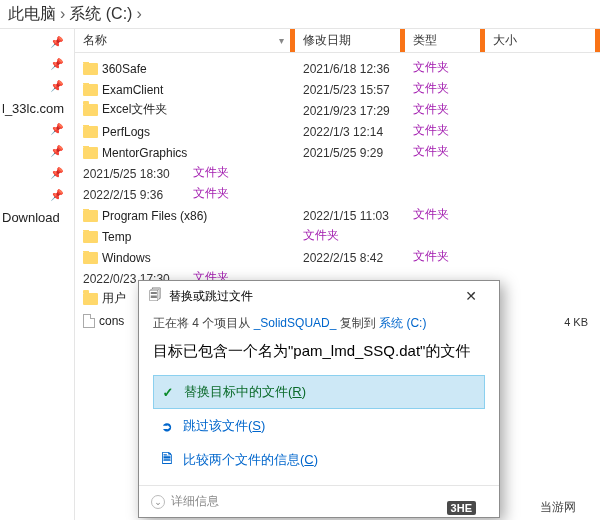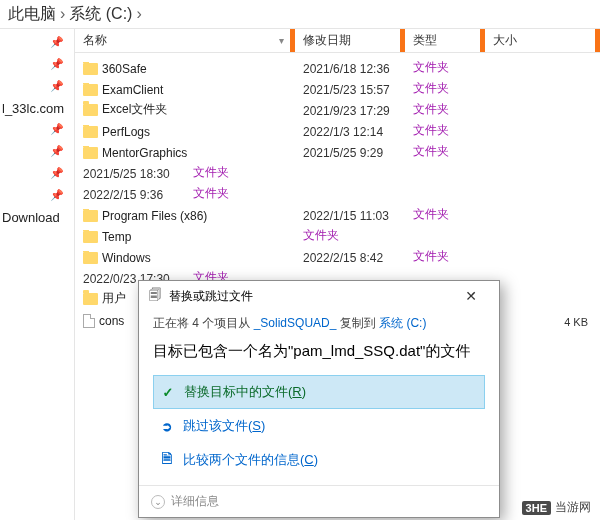--- a/index.html
+++ b/index.html
@@ -43,23 +43,23 @@
   .dlg-options { margin-top: 14px; }
   .opt { display: flex; align-items: center; height: 34px; padding: 4px 6px; font-size: 13px; cursor: pointer; gap: 8px; }
   .opt .oicon { width: 16px; height: 16px; display:flex; align-items:center; justify-content:center; font-weight: bold; flex-shrink:0; }
   .opt.sel { background: #cde8f6; border: 1px solid #8bd0ef; color: #0a6a2a; }
   .opt.sel .oicon { color: #0a8a2a; }
   .opt .txt { color: #0066cc; }
   .opt.sel .txt { color: #0a6a2a; }
   .opt .acc { text-decoration: underline; }
   .dlg-footer { border-top: 1px solid #e5e5e5; height: 32px; display: flex; align-items: center; padding: 0 12px; color: #888; font-size: 12px; gap: 6px; }
   .chev { width: 14px; height: 14px; border: 1px solid #bbb; border-radius: 50%; display: flex; align-items: center; justify-content: center; font-size: 9px; color: #888; }
-  .watermark { position: absolute; right: 9px; bottom: 4px; display: flex; align-items: center; gap: 4px; z-index: 20; }
+  .watermark { position: absolute; right: 24px; bottom: 4px; display: flex; align-items: center; gap: 20px; z-index: 20; }
   .wm-logo { background: #4a4a4a; color: #fff; font-weight: bold; font-size: 11px; padding: 1px 4px; border-radius: 2px; }
-  .wm-text { font-size: 12px; color: #444; }
+  .wm-text { font-size: 12px; color: #444; margin-left: 44px; }
 </style>
 </head>
 <body>
 
 <div class="wrap">
   <div class="breadcrumb">
     <span>此电脑</span>
     <span class="bc-sep">›</span>
     <span>系统 (C:)</span>
     <span class="bc-sep">›</span>

